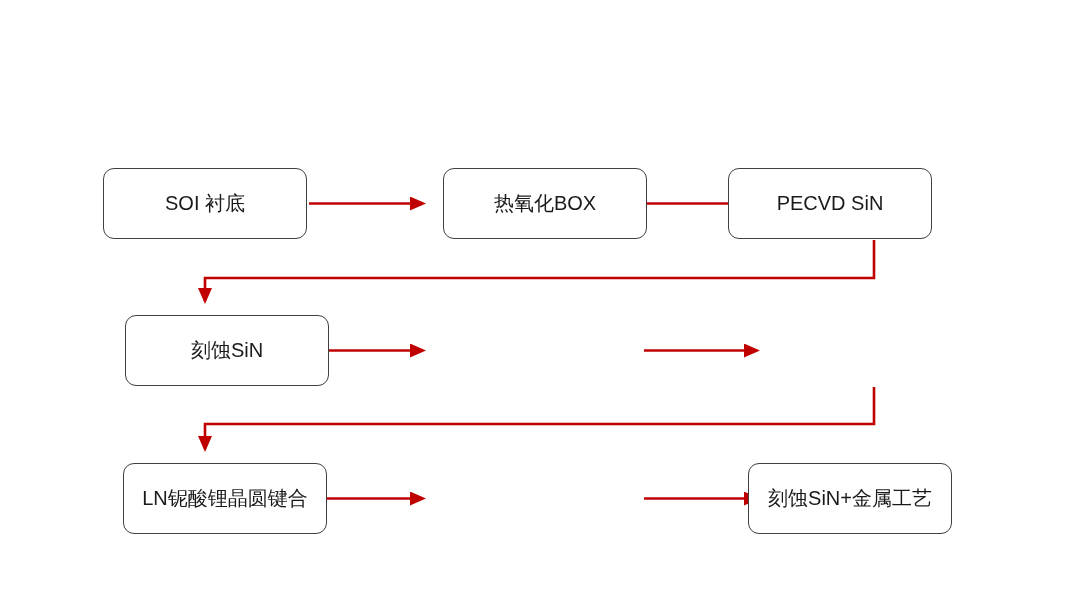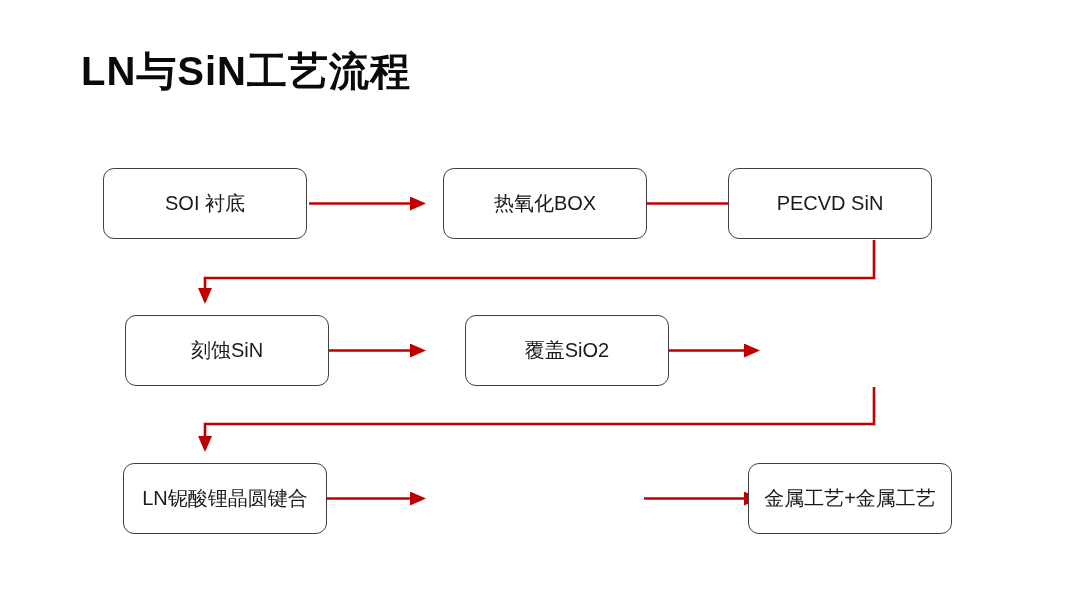--- a/index.html
+++ b/index.html
@@ -35,21 +35,20 @@
   .c1{left:103px;} .c2{left:443px;} .c3{left:728px;}
   .connectors{position:absolute;left:0;top:0;width:1080px;height:607px;pointer-events:none;}
   .conn{stroke:var(--arrow);stroke-width:2.6;fill:none;}
   .arrowhead{fill:var(--arrow);}
 </style>
 </head>
 <body>
 
 <div class="slide">
 
-  <div class="title">LN与SiN工艺流程</div>
 
   <svg class="connectors" width="1080" height="607" viewBox="0 0 1080 607" xmlns="http://www.w3.org/2000/svg">
     <defs>
       <marker id="ah" markerUnits="userSpaceOnUse" markerWidth="16" markerHeight="14" refX="13" refY="7" orient="auto">
         <path class="arrowhead" d="M0,0 L16,7 L0,14 Z"></path>
       </marker>
     </defs>
 
     <path class="conn" marker-end="url(#ah)" d="M309,203.5 H423"></path>
     <path class="conn" marker-end="url(#ah)" d="M644,203.5 H757"></path>
@@ -71,24 +70,21 @@
   <div class="step-box r1 c2">
     <span class="step-label">热氧化BOX</span>
   </div>
   <div class="step-box r1 c3">
     <span class="step-label">PECVD SiN</span>
   </div>
 
   <div class="step-box r2 c1">
     <span class="step-label">刻蚀SiN</span>
   </div>
-  <div class="step-box r2 c2">
-    <span class="step-label">覆盖SiO2</span>
-  </div>
 
   <div class="step-box r3 c1">
     <span class="step-label">LN铌酸锂晶圆键合</span>
   </div>
   <div class="step-box r3 c3">
-    <span class="step-label">金属工艺+金属工艺</span>
+    <span class="step-label">刻蚀SiN+金属工艺</span>
   </div>
 
 </div>
 
 </body></html>

